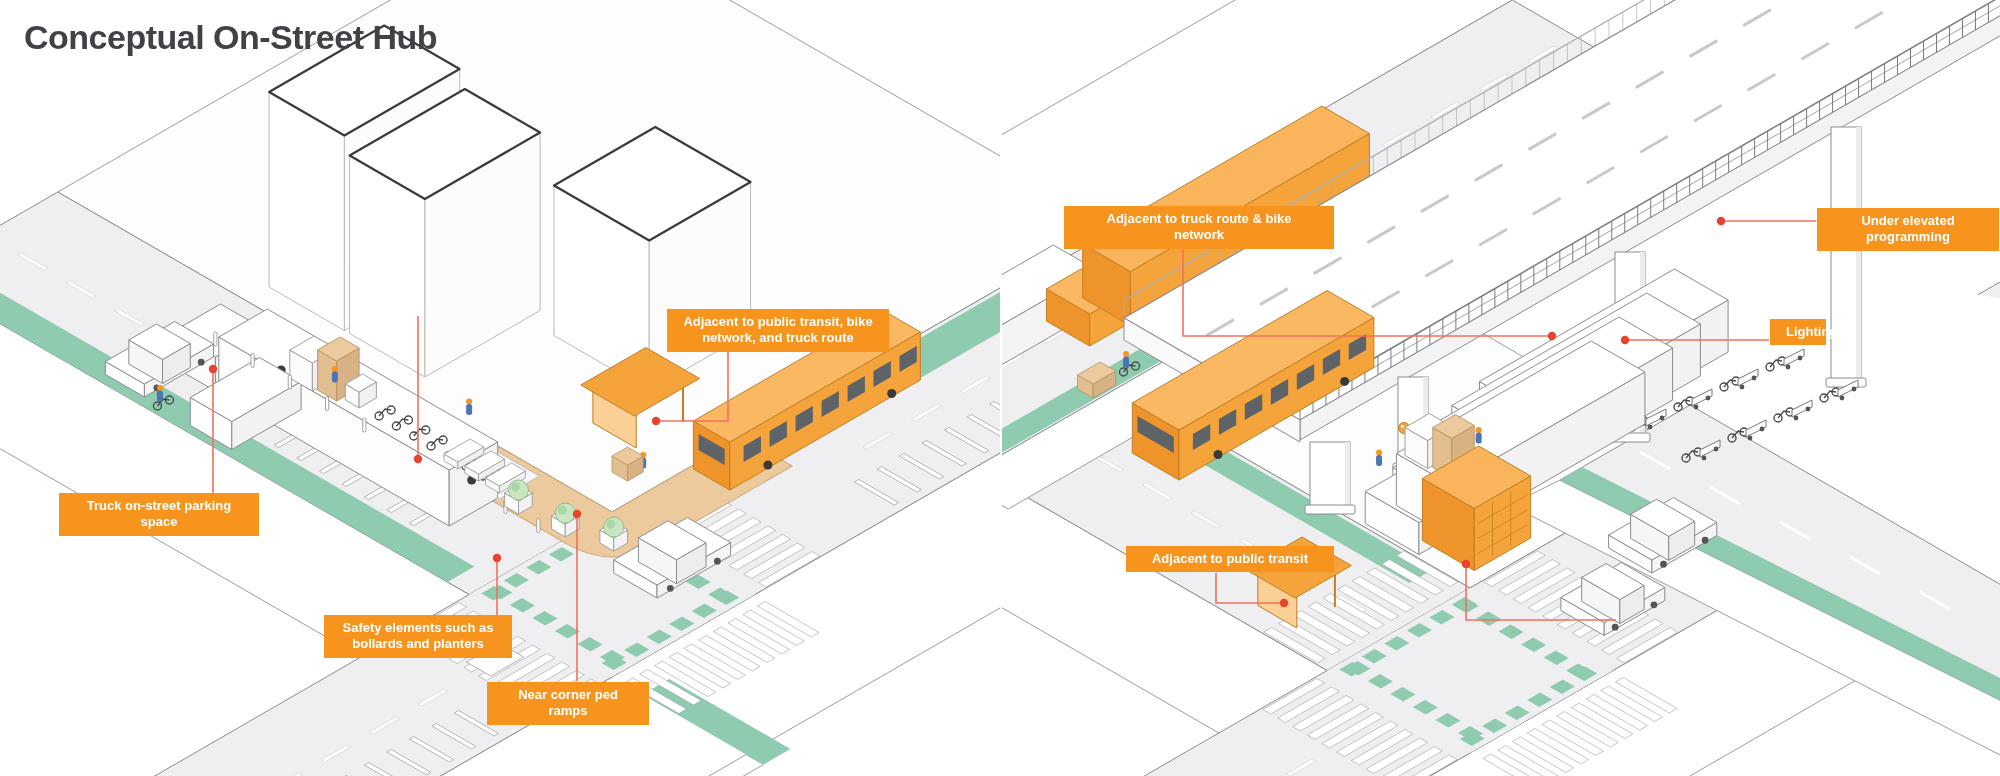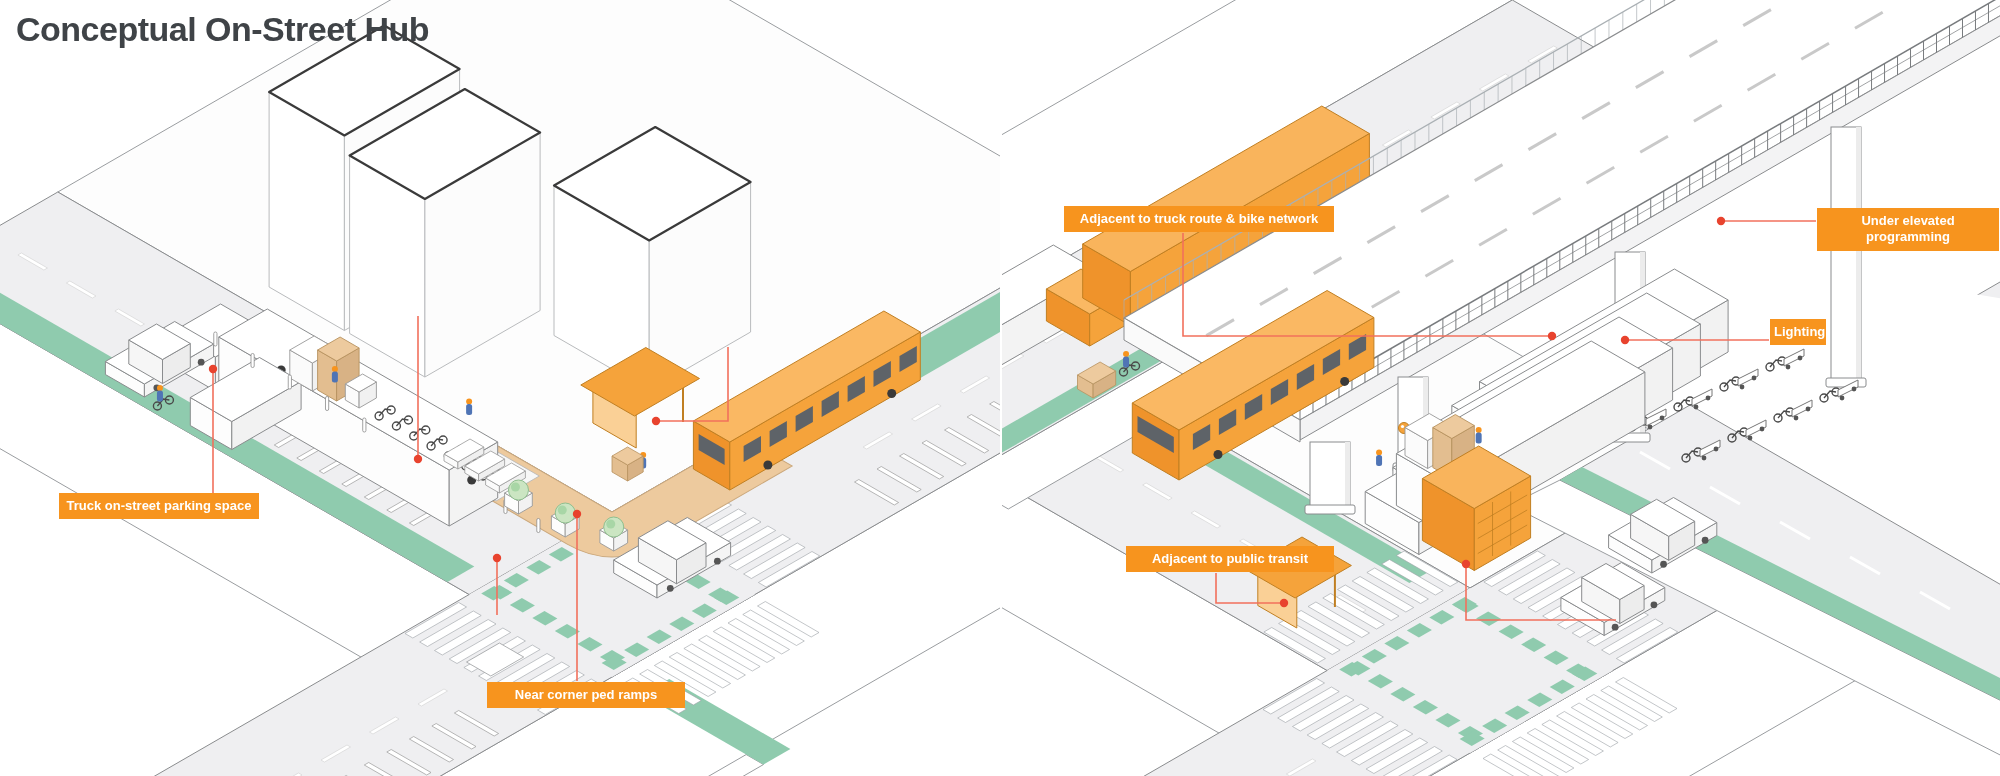--- a/index.html
+++ b/index.html
@@ -1,22 +1,22 @@
 <!DOCTYPE html>
 <html><head>
 <meta charset="utf-8">
 <style>
   html,body{margin:0;padding:0;background:#fff;}
   .canvas{position:relative;width:2000px;height:776px;background:#fff;overflow:hidden;
           font-family:"Liberation Sans",sans-serif;}
   #scene{position:absolute;left:0;top:0;}
-  .title{position:absolute;margin:8px;font-size:34px;font-weight:700;color:#3F4347;
+  .title{position:absolute;margin:16px;font-size:34px;font-weight:700;color:#3F4347;
          letter-spacing:-0.5px;font-family:"Liberation Sans",sans-serif;}
   .callout{position:absolute;background:#F7941E;color:#fff;font-weight:700;font-size:13px;
-           line-height:1.25;text-align:center;padding:5px 4px;box-sizing:border-box;
+           line-height:1.25;text-align:center;padding:5px 16px;box-sizing:border-box;
            font-family:"Liberation Sans",sans-serif;}
 </style>
 </head>
 <body>
 
 <div class="canvas">
 
   <svg id="scene" width="2000" height="776" viewBox="0 0 2000 776">
       <defs>
         <clipPath id="clipL">
@@ -774,20 +774,22 @@
         <circle cx="1625" cy="340" r="4.2" fill="#E8432E" stroke="none" stroke-width="1"></circle>
         <path d="M1216,573 V603 H1281" fill="none" stroke="#F2705C" stroke-width="1.6"></path>
         <circle cx="1284" cy="603" r="4.2" fill="#E8432E" stroke="none" stroke-width="1"></circle>
         <path d="M1466,564 V620 H1616" fill="none" stroke="#F2705C" stroke-width="1.6"></path>
         <circle cx="1466" cy="564" r="4.2" fill="#E8432E" stroke="none" stroke-width="1"></circle>
       </g>
     </svg>
 
   <h1 class="title" style="left:8px;top:2px;">Conceptual On-Street Hub</h1>
 
+  <div class="callout" style="left:667px;top:309px;width:222px">Adjacent to public transit, bike network, and truck route</div>
   <div class="callout" style="left:59px;top:493px;width:200px">Truck on-street parking space</div>
-  <div class="callout" style="left:487px;top:682px;width:198px">Near corner ped ramps</div>
+  <div class="callout" style="left:324px;top:615px;width:188px">Safety elements such as bollards and planters</div>
+  <div class="callout" style="left:487px;top:682px;width:162px">Near corner ped ramps</div>
 
   <div class="callout" style="left:1064px;top:206px;width:270px">Adjacent to truck route &amp; bike network</div>
   <div class="callout" style="left:1817px;top:208px;width:182px">Under elevated programming</div>
   <div class="callout" style="left:1770px;top:319px;width:56px">Lighting</div>
   <div class="callout" style="left:1126px;top:546px;width:208px">Adjacent to public transit</div>
 </div>
 
 </body></html>

